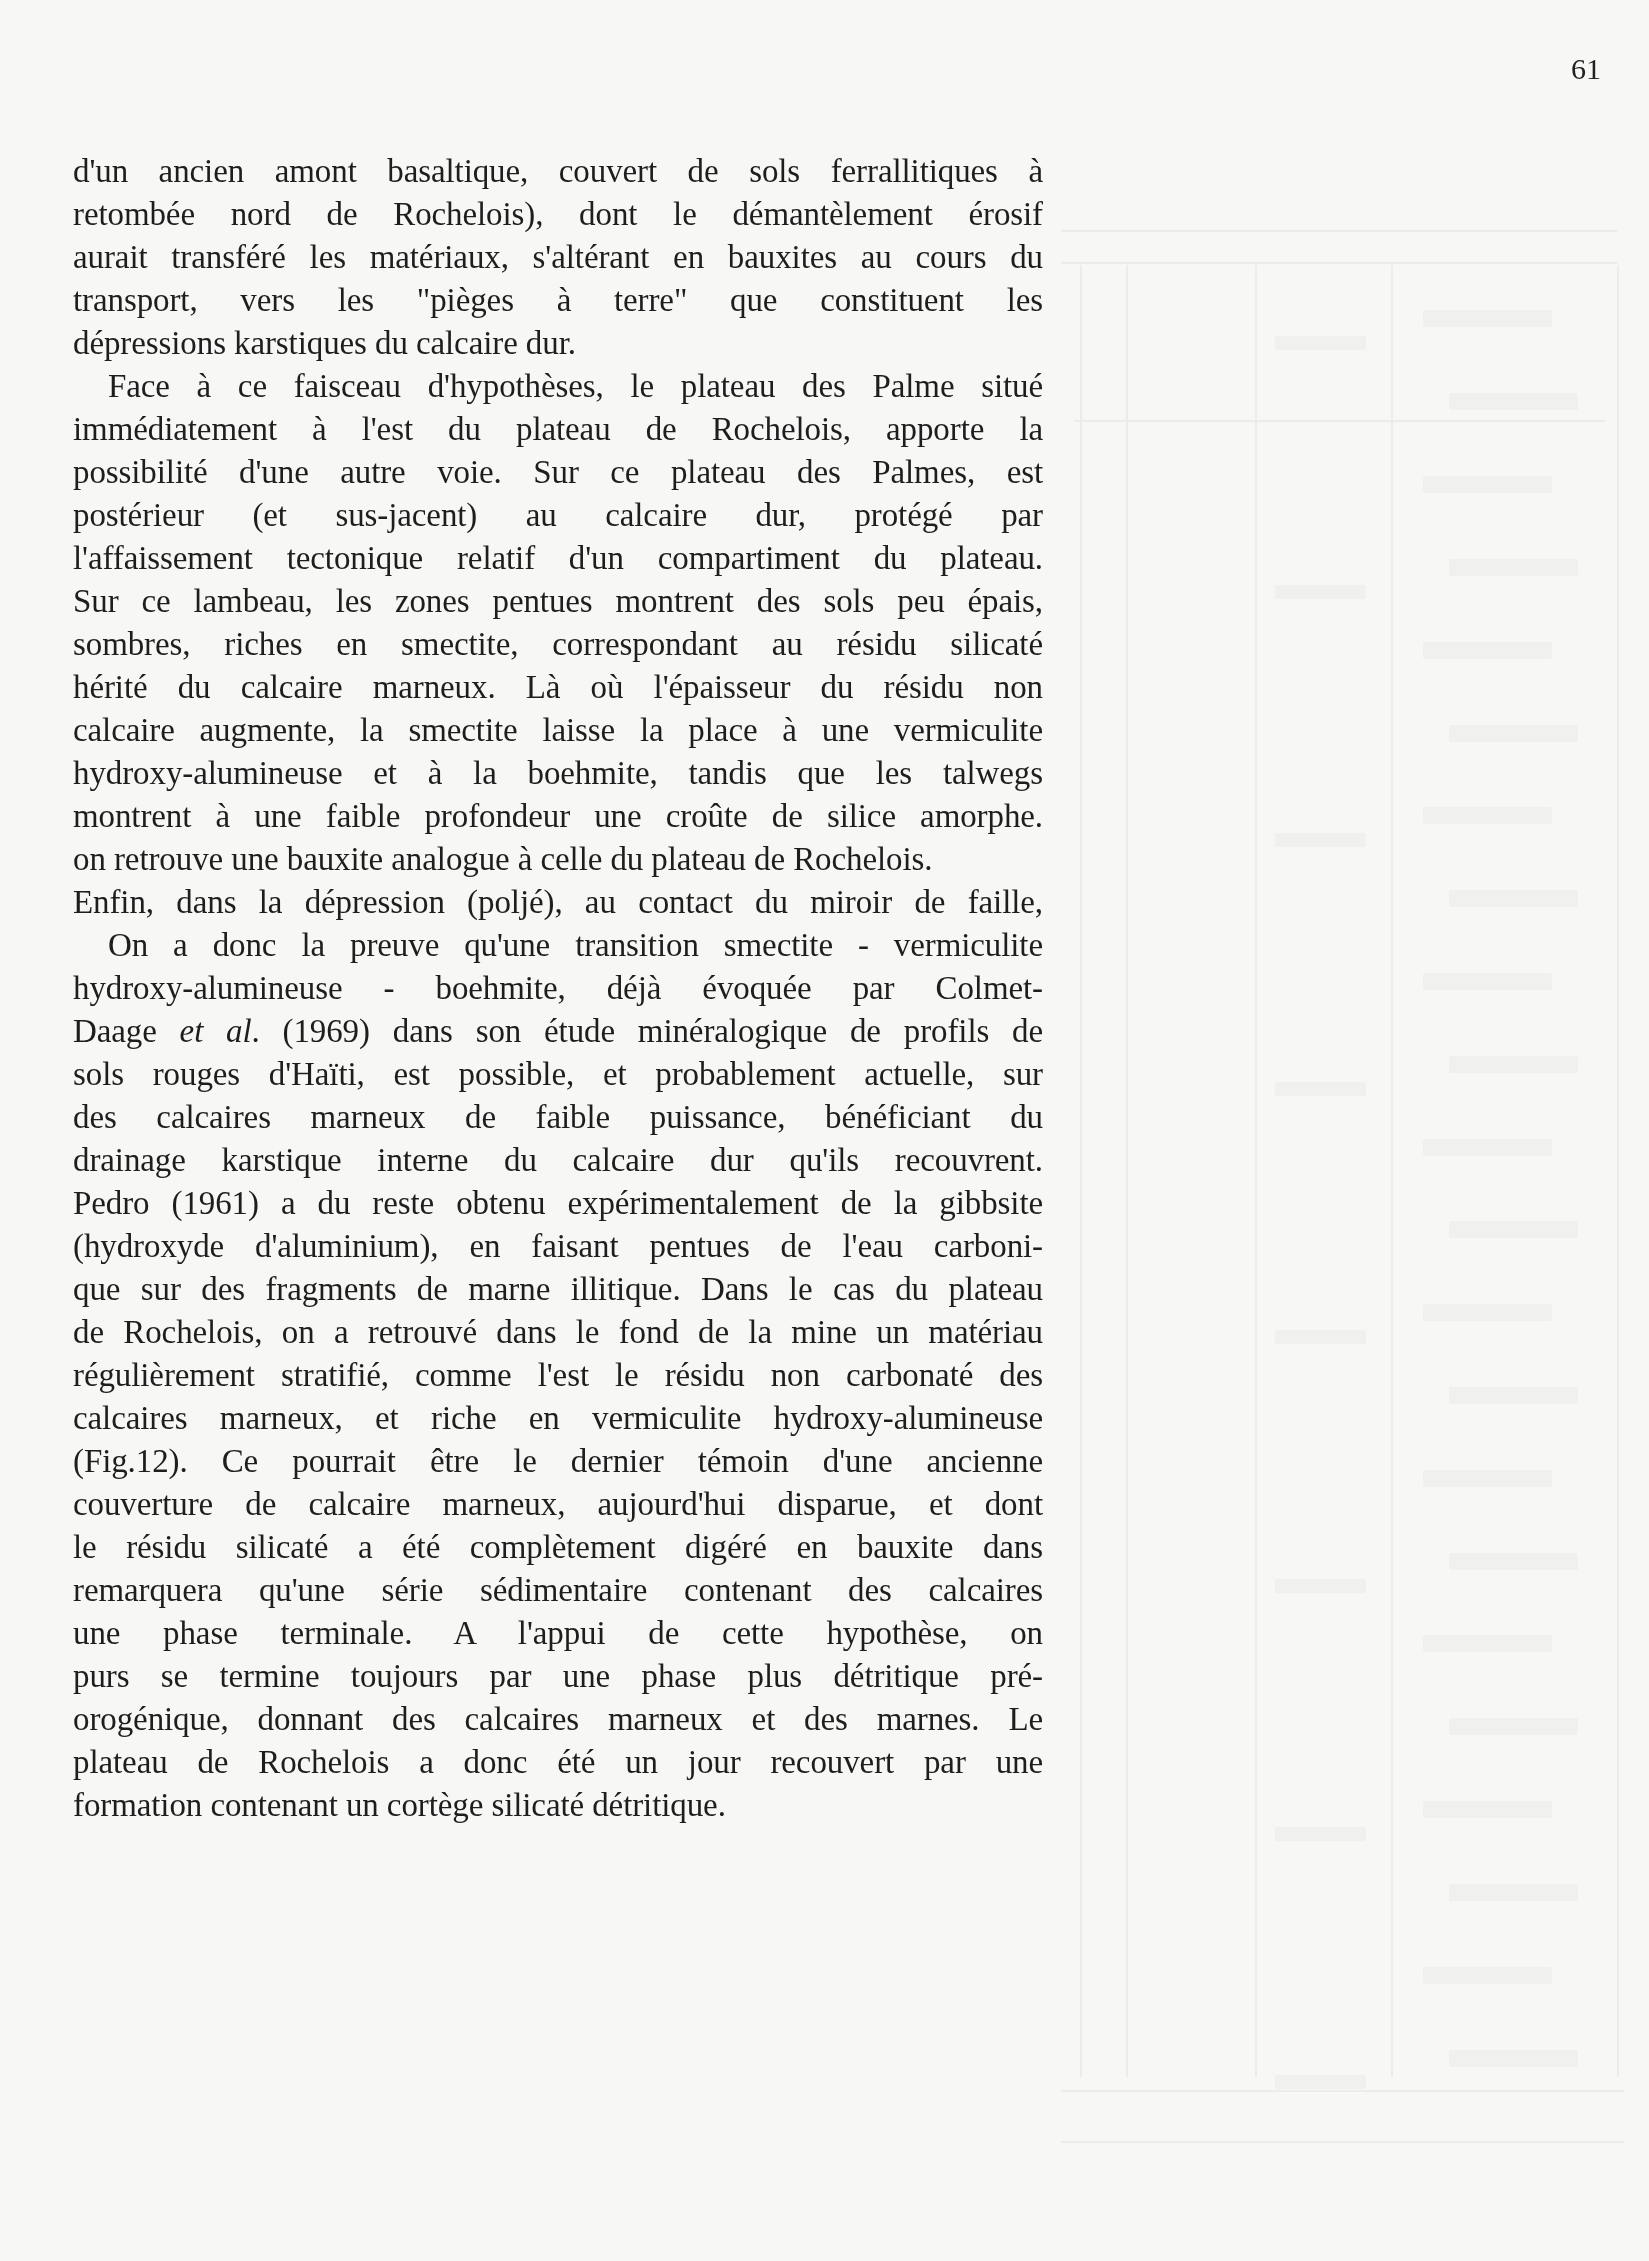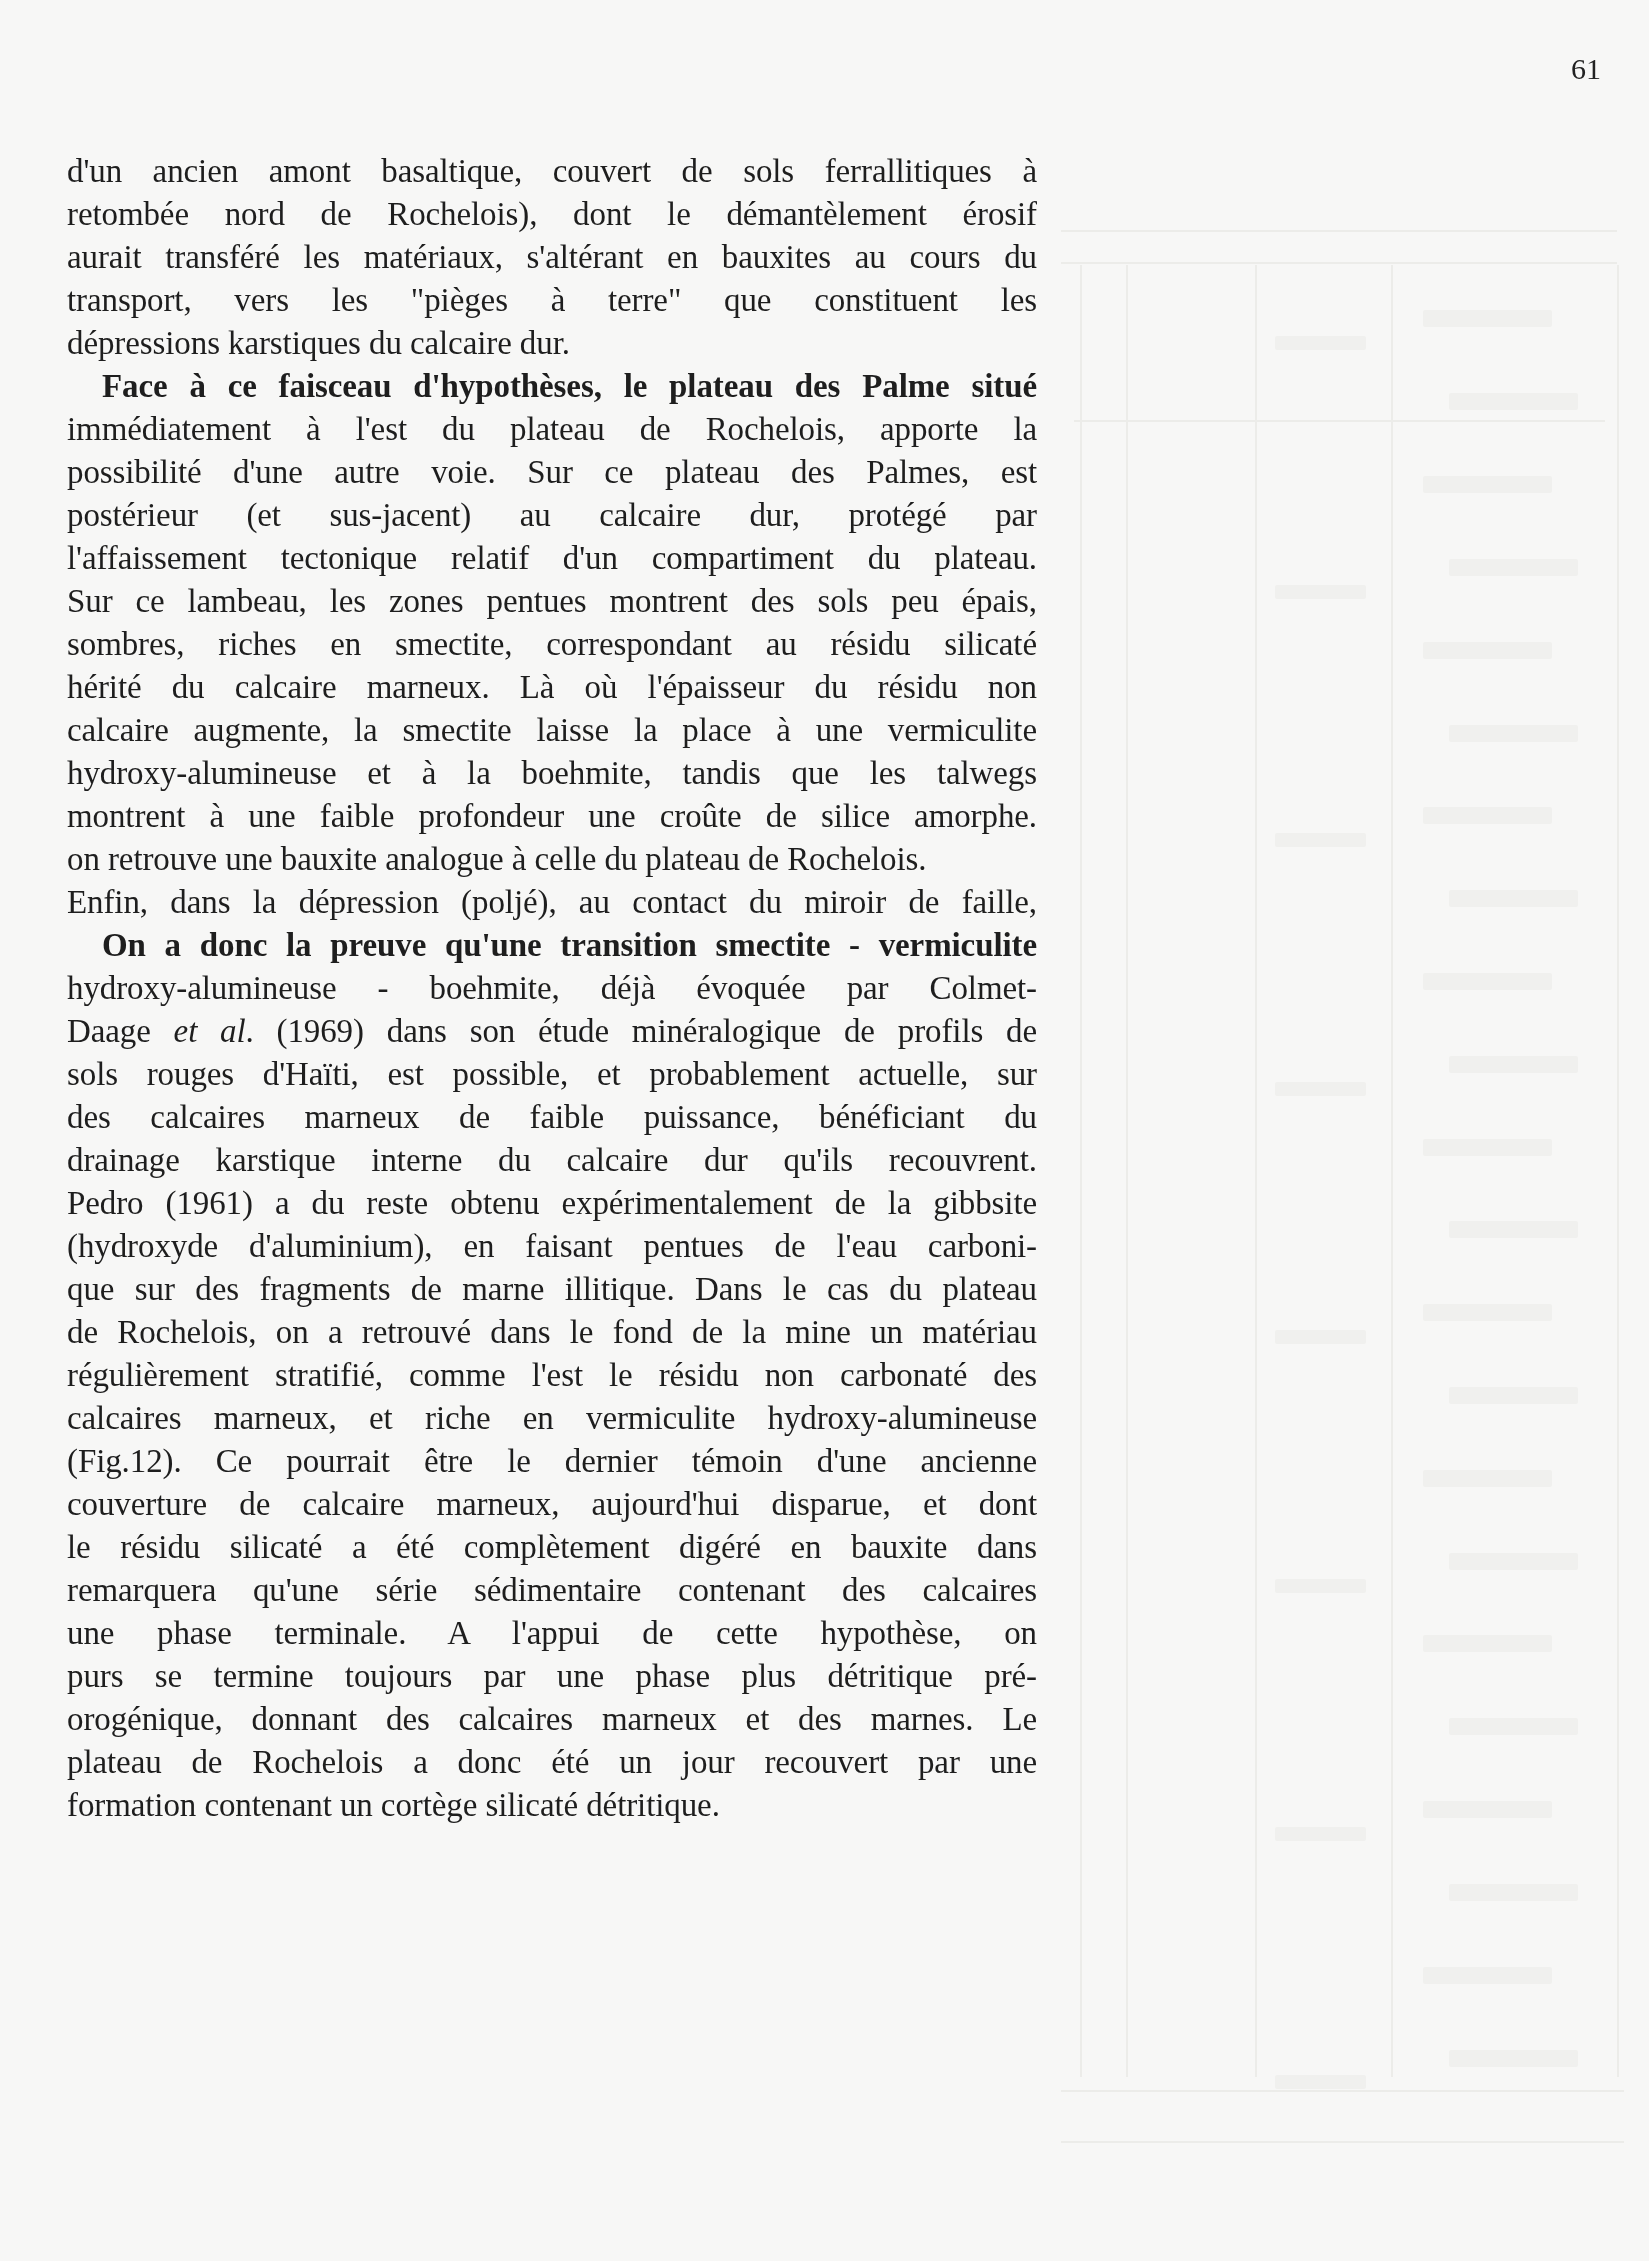--- a/index.html
+++ b/index.html
@@ -14,36 +14,36 @@
   }
   .page-number {
     position: absolute;
     left: 1571px;
     top: 52px;
     font-size: 30px;
     color: #222;
   }
   .text-column {
     position: absolute;
-    left: 67px;
+    left: 73px;
     top: 150px;
     width: 970px;
   }
   .line {
     display: block;
     height: 43px;
     line-height: 43px;
     font-size: 33px;
     white-space: nowrap;
     text-align: justify;
     text-align-last: justify;
     letter-spacing: -0.1px;
   }
   .line.last { text-align-last: left; }
-  .line.indent { padding-left: 35px; font-weight: bold; }
+  .line.indent { padding-left: 35px; }
   .line em { }
 
   
   .bleed {
     position: absolute;
     left: 1061px;
     top: 194px;
     width: 569px;
     height: 1973px;
     pointer-events: none;

